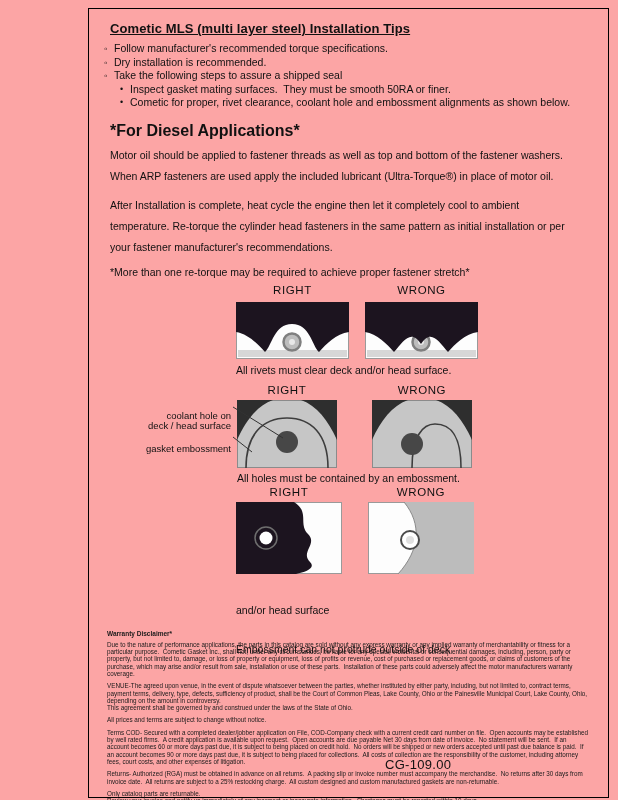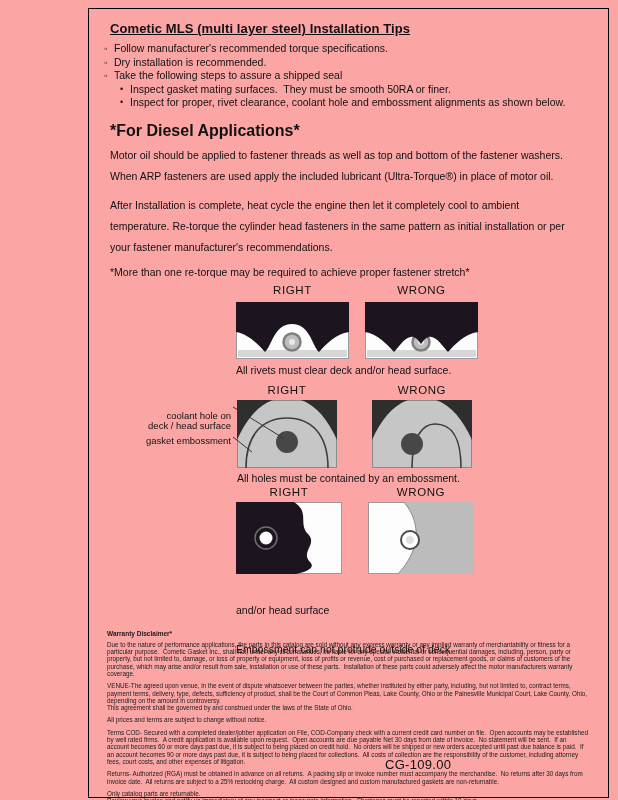--- a/index.html
+++ b/index.html
@@ -53,21 +53,21 @@
       <div class="brow">
         <span class="bm">◦</span>
         <span class="bt">Take the following steps to assure a shipped seal</span>
       </div>
       <div class="brow sub">
         <span class="bm filled">•</span>
         <span class="bt">Inspect gasket mating surfaces.  They must be smooth 50RA or finer.</span>
       </div>
       <div class="brow sub">
         <span class="bm filled">•</span>
-        <span class="bt">Inspect for proper, rivet clearance, coolant hole and embossment alignments as shown below.</span>
+        <span class="bt">Cometic for proper, rivet clearance, coolant hole and embossment alignments as shown below.</span>
       </div>
     </div>
 
     <div class="diesel-h">*For Diesel Applications*</div>
     <p class="para">Motor oil should be applied to fastener threads as well as top and bottom of the fastener washers. When ARP fasteners are used apply the included lubricant (Ultra-Torque®) in place of motor oil.</p>
     <p class="para">After Installation is complete, heat cycle the engine then let it completely cool to ambient temperature. Re-torque the cylinder head fasteners in the same pattern as initial installation or per your fastener manufacturer's recommendations.</p>
     <div class="note">*More than one re-torque may be required to achieve proper fastener stretch*</div>
 
     <div class="diagrams">
 
@@ -90,21 +90,21 @@
       </svg>
       <div class="cap" style="left:147px;top:80px">All rivets must clear deck and/or head surface.</div>
 
       <div class="dh" style="left:148px;top:100px;width:100px">RIGHT</div>
       <div class="dh" style="left:283px;top:100px;width:100px">WRONG</div>
 
       <div class="dlabel" style="top:127px">
         <div>coolant hole on</div>
         <div>deck / head surface</div>
       </div>
-      <div class="dlabel" style="top:152px">gasket embossment</div>
+      <div class="dlabel" style="top:160px">gasket embossment</div>
 
       <svg class="panel" style="left:148px;top:116px" width="100" height="68" viewBox="0 0 100 68">
         <rect x="0.5" y="0.5" width="99" height="67" fill="#c6c6c6" stroke="#8b8b8b"></rect>
         <path d="M0 0 H36 C20 6 9 20 0 40 Z" fill="#2e2e2e"></path>
         <path d="M100 0 H64 C80 6 91 20 100 40 Z" fill="#2e2e2e"></path>
         <path d="M9 68 C9 34 26 18 50 18 C74 18 91 34 91 68" fill="none" stroke="#3d3d3d" stroke-width="1.6"></path>
         <circle cx="50" cy="42" r="11" fill="#474747"></circle>
       </svg>
       <svg class="panel" style="left:283px;top:116px" width="100" height="68" viewBox="0 0 100 68">
         <rect x="0.5" y="0.5" width="99" height="67" fill="#c6c6c6" stroke="#8b8b8b"></rect>

